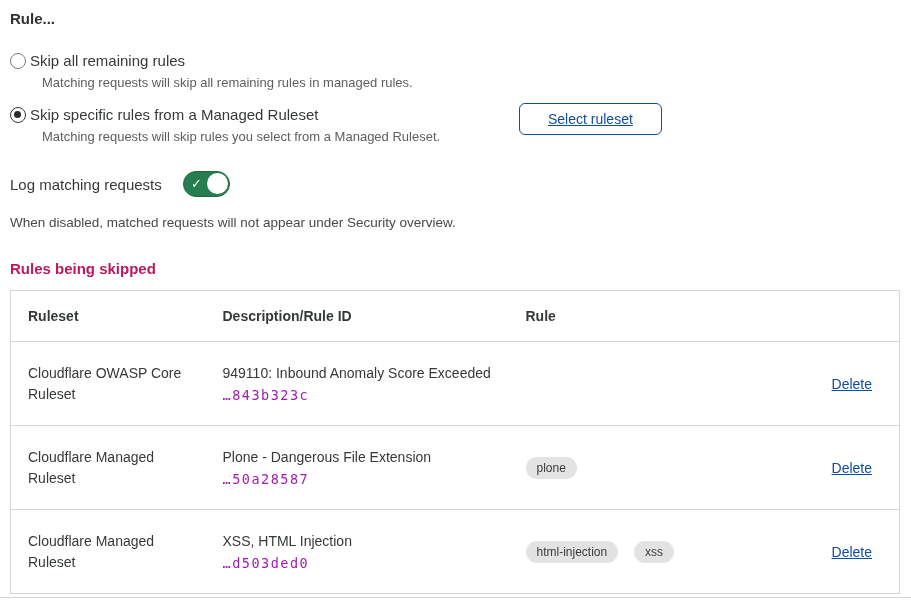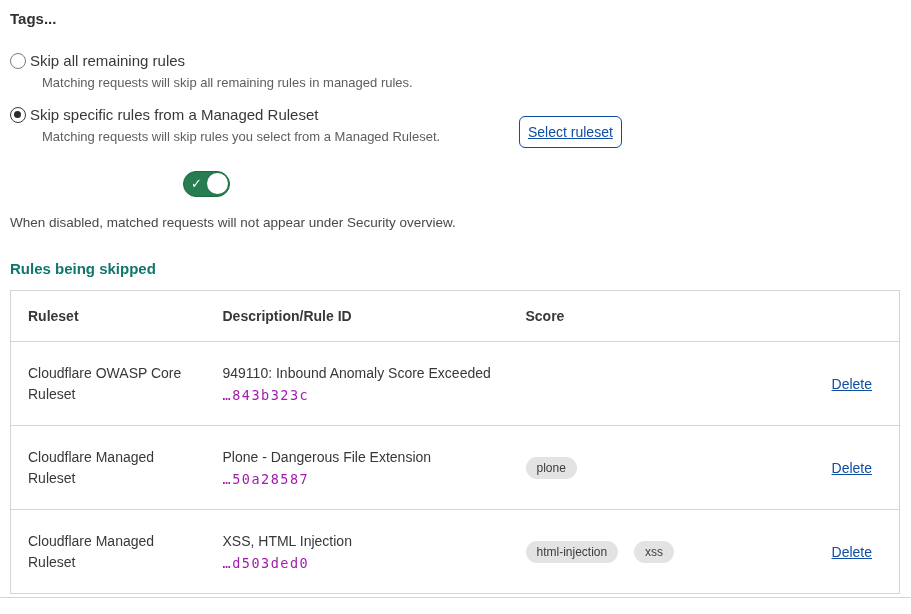--- a/index.html
+++ b/index.html
@@ -33,22 +33,22 @@
   }
   .option-label {
     margin-left: 20px; font-size: 15px; color: #36393a; line-height: 22px; cursor: pointer;
   }
   .option-desc {
     margin-left: 32px; margin-top: 2px;
     font-size: 13px; color: #5e5e5e; line-height: 18px;
   }
 
   .select-ruleset-btn {
-    position: absolute; left: 519px; top: 116px;
-    height: 32px; padding: 0 8px;
+    position: absolute; left: 519px; top: 103px;
+    height: 32px; padding: 0 28px;
     background: #ffffff; border: 1px solid #0e4da3; border-radius: 6px;
     font-family: inherit; font-size: 14px; color: #0e4da3;
     text-decoration: underline; cursor: pointer;
   }
 
   
   .log-label {
     position: absolute; left: 10px; top: 176px;
     font-size: 15px; color: #36393a;
   }
@@ -66,21 +66,21 @@
     width: 21px; height: 21px; border-radius: 50%; background: #ffffff;
   }
   .log-desc {
     position: absolute; left: 10px; top: 215px;
     font-size: 13.5px; color: #494949;
   }
 
   
   .table-heading {
     position: absolute; left: 10px; top: 260px;
-    font-size: 15px; font-weight: 700; color: #0f766e;
+    font-size: 15px; font-weight: 700; color: #be185d;
   }
   table.rules {
     position: absolute; left: 10px; top: 290px;
     width: 889px; border-collapse: collapse; table-layout: fixed;
     background: #ffffff; border: 1px solid #d5d5d5;
     font-size: 14px; color: #36393a;
   }
   table.rules col.c1 { width: 195px; }
   table.rules col.c2 { width: 303px; }
   table.rules col.c3 { width: 265px; }
@@ -115,56 +115,57 @@
   .bottom-divider {
     position: absolute; left: 0; top: 597px; width: 911px; height: 0;
     border-top: 1px solid #d5d5d5;
   }
 </style>
 </head>
 <body>
 
 <div class="page">
 
-  <div class="then-heading">Tags...</div>
+  <div class="then-heading">Rule...</div>
 
   <div class="option option-1">
     <span class="radio"></span>
     <div class="option-label">Skip all remaining rules</div>
     <div class="option-desc">Matching requests will skip all remaining rules in managed rules.</div>
   </div>
 
   <div class="option option-2">
     <span class="radio checked"></span>
     <div class="option-label">Skip specific rules from a Managed Ruleset</div>
     <div class="option-desc">Matching requests will skip rules you select from a Managed Ruleset.</div>
   </div>
 
   <button class="select-ruleset-btn">Select ruleset</button>
 
+  <div class="log-label">Log matching requests</div>
   <div class="toggle">
     <span class="check">✓</span>
     <span class="knob"></span>
   </div>
   <div class="log-desc">When disabled, matched requests will not appear under Security overview.</div>
 
   <div class="table-heading">Rules being skipped</div>
 
   <table class="rules">
     <colgroup>
         <col class="c1">
         <col class="c2">
         <col class="c3">
         <col class="c4">
       </colgroup>
     <thead>
       <tr>
         <th>Ruleset</th>
         <th>Description/Rule ID</th>
-        <th>Score</th>
+        <th>Rule</th>
         <th></th>
       </tr>
     </thead>
     <tbody>
       <tr>
         <td class="ruleset-cell">Cloudflare OWASP Core Ruleset</td>
         <td>
           <div class="desc-line">949110: Inbound Anomaly Score Exceeded</div>
           <div class="rule-id">…843b323c</div>
         </td>

